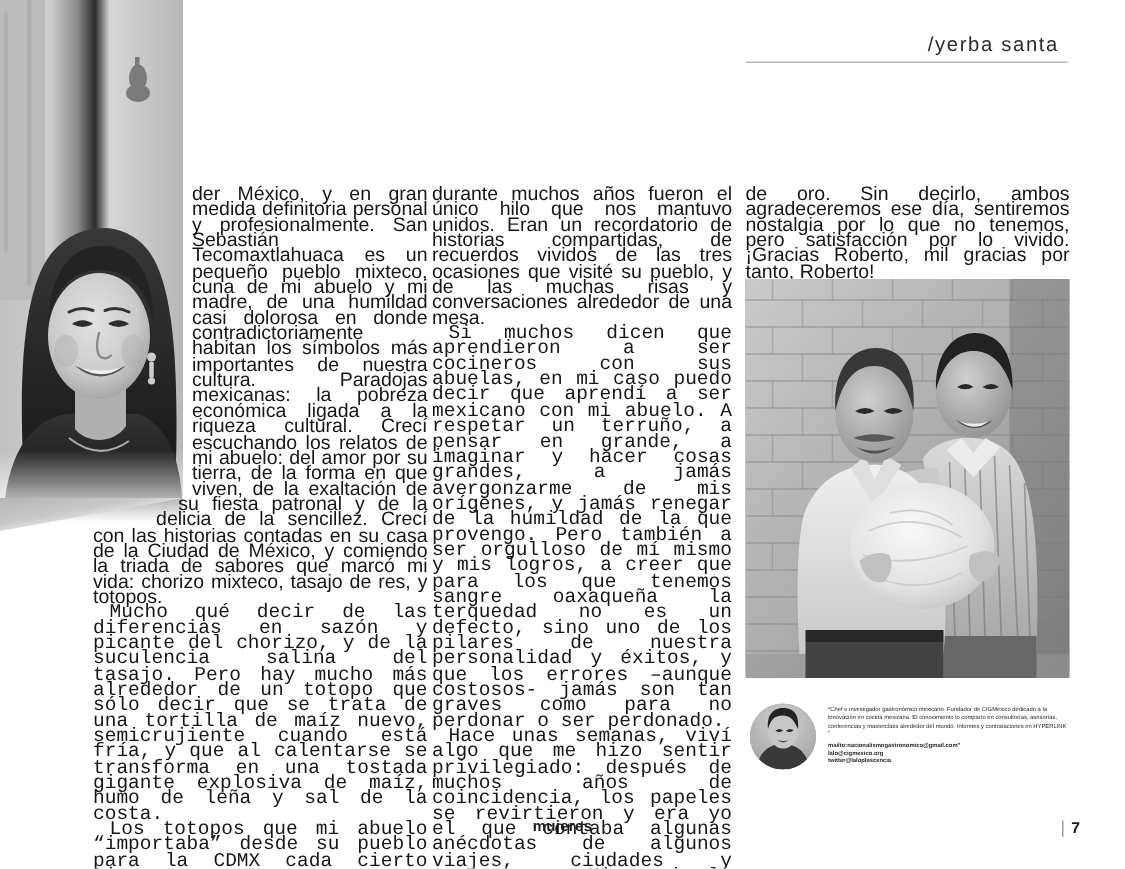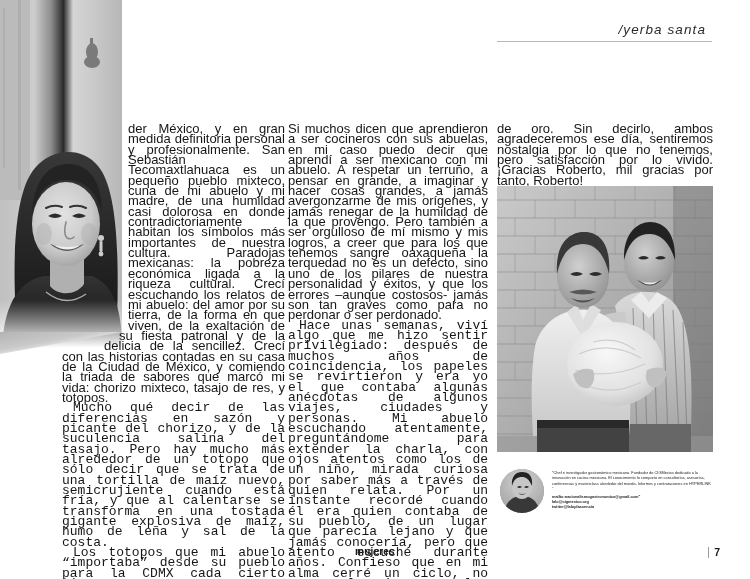--- a/index.html
+++ b/index.html
@@ -42,21 +42,20 @@
     background: #b8b8b8;
   }
   #section-title {
     position: absolute;
     right: 6px;
     bottom: 5px;
     font-size: 13.5px;
     letter-spacing: 1.1px;
     color: #2b2b2b;
     white-space: nowrap;
-    font-style: italic;
   }
 
   
   .photo {
     position: absolute;
     overflow: hidden;
     background: #8d8d8d;
   }
 
   
@@ -278,20 +277,21 @@
   <div id="wedge-left"></div>
 
   <div id="col1" class="col">
     <div class="floatbox"></div>
     <p>der México, y en gran medida definitoria personal y profesionalmente. San Sebastián Tecomaxtlahuaca es un pequeño pueblo mixteco, cuna de mi abuelo y mi madre, de una humildad casi dolorosa en donde contradictoriamente habitan los símbolos más importantes de nuestra cultura. Paradojas mexicanas: la pobreza económica ligada a la riqueza cultural. Crecí escuchando los relatos de mi abuelo: del amor por su tierra, de la forma en que viven, de la exaltación de su fiesta patronal y de la delicia de la sencillez. Crecí con las historias contadas en su casa de la Ciudad de México, y comiendo la triada de sabores que marcó mi vida: chorizo mixteco, tasajo de res, y totopos.</p>
     <p>Mucho qué decir de las diferencias en sazón y picante del chorizo, y de la suculencia salina del tasajo. Pero hay mucho más alrededor de un totopo que sólo decir que se trata de una tortilla de maíz nuevo, semicrujiente cuando está fría, y que al calentarse se transforma en una tostada gigante explosiva de maíz, humo de leña y sal de la costa.</p>
     <p>Los totopos que mi abuelo “importaba” desde su pueblo para la CDMX cada cierto tiempo</p>
   </div>
 
   <div id="col2" class="col">
+    <p>durante muchos años fueron el único hilo que nos mantuvo unidos. Eran un recordatorio de historias compartidas, de recuerdos vividos de las tres ocasiones que visité su pueblo, y de las muchas risas y conversaciones alrededor de una mesa.</p>
     <p>Si muchos dicen que aprendieron a ser cocineros con sus abuelas, en mi caso puedo decir que aprendí a ser mexicano con mi abuelo. A respetar un terruño, a pensar en grande, a imaginar y hacer cosas grandes, a jamás avergonzarme de mis orígenes, y jamás renegar de la humildad de la que provengo. Pero también a ser orgulloso de mí mismo y mis logros, a creer que para los que tenemos sangre oaxaqueña la terquedad no es un defecto, sino uno de los pilares de nuestra personalidad y éxitos, y que los errores –aunque costosos- jamás son tan graves como para no perdonar o ser perdonado.</p>
     <p>Hace unas semanas, viví algo que me hizo sentir privilegiado: después de muchos años de coincidencia, los papeles se revirtieron y era yo el que contaba algunas anécdotas de algunos viajes, ciudades y personas. Mi abuelo escuchando atentamente, preguntándome para extender la charla, con ojos atentos como los de un niño, mirada curiosa por saber más a través de quien relata. Por un instante recordé cuando él era quien contaba de su pueblo, de un lugar que parecía lejano y que jamás conocería, pero que atento escuché durante años. Confieso que en mi alma cerré un ciclo, no para mal, sino que algo se cerró con broche</p>
   </div>
 
   <div id="col3" class="col">
     <p>de oro. Sin decirlo, ambos agradeceremos ese día, sentiremos nostalgia por lo que no tenemos, pero satisfacción por lo vivido. ¡Gracias Roberto, mil gracias por tanto, Roberto!</p>
   </div>
 
   <div id="photo-right" class="photo">
     <svg viewBox="0 0 216 266" preserveAspectRatio="xMidYMid slice" width="216" height="266">

